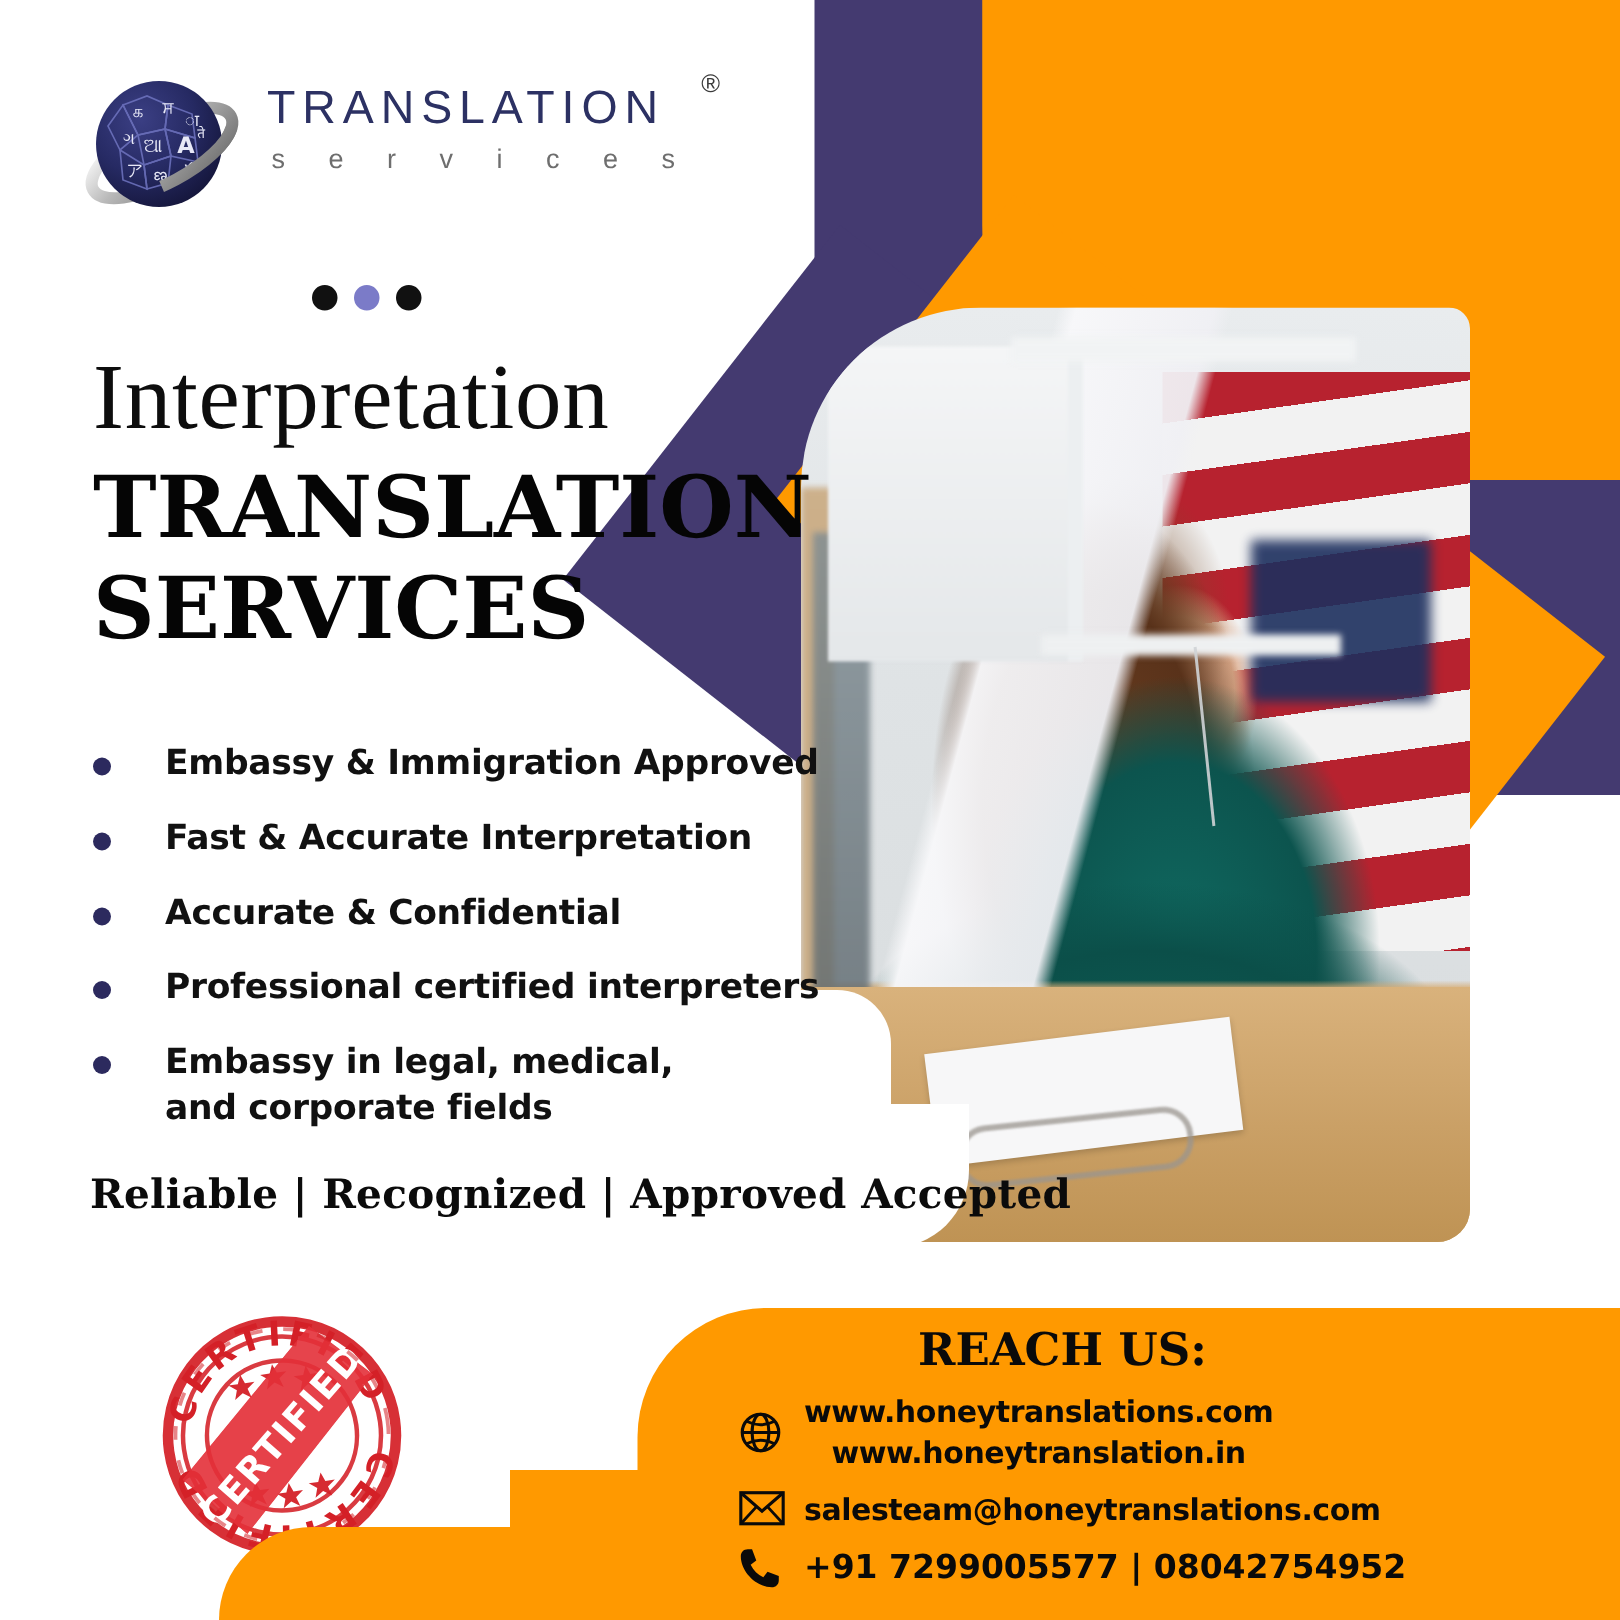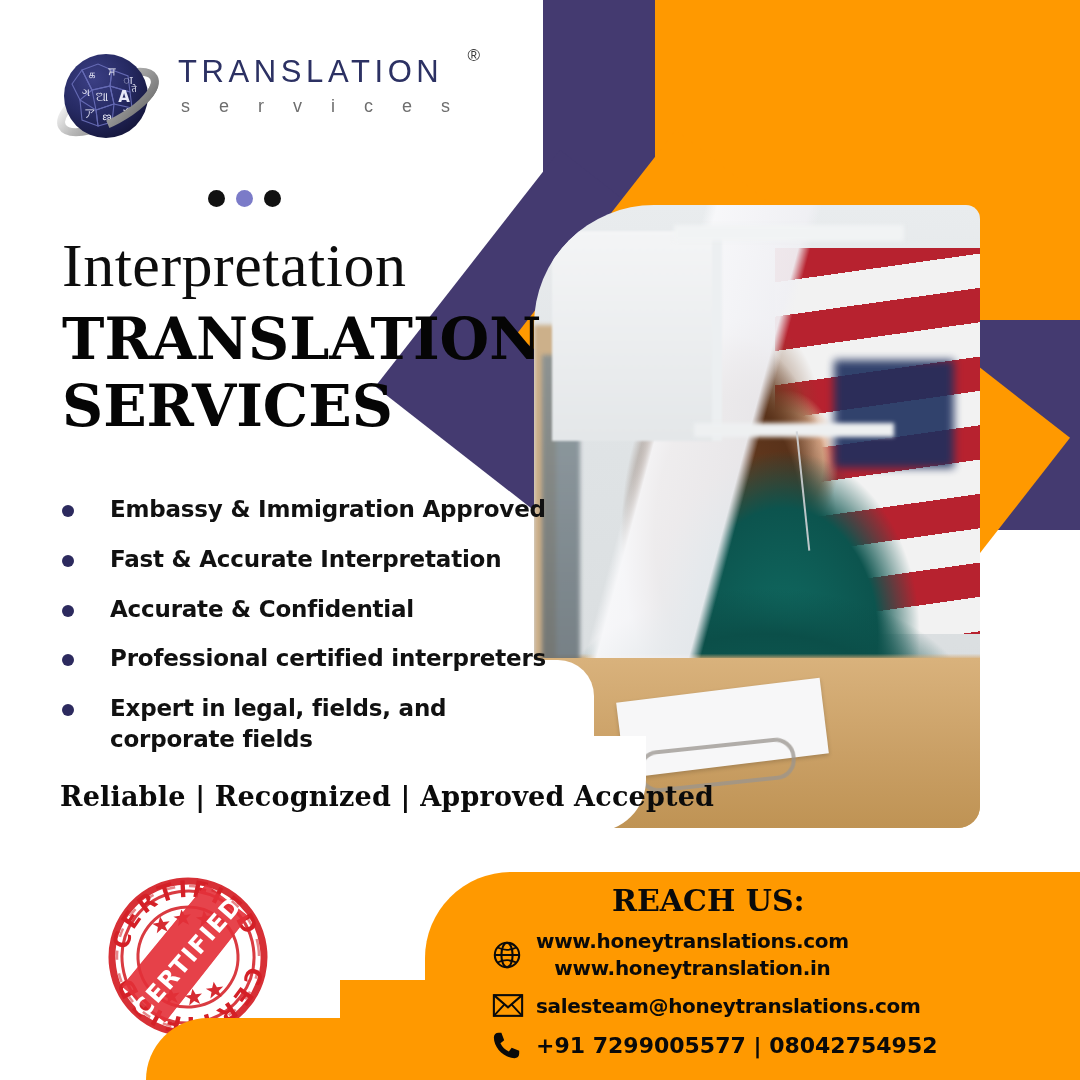--- a/index.html
+++ b/index.html
@@ -545,21 +545,21 @@
     <div class="bullet-row">
       <span class="bullet-dot"></span>
       <span class="bullet-text">Accurate &amp; Confidential</span>
     </div>
     <div class="bullet-row">
       <span class="bullet-dot"></span>
       <span class="bullet-text">Professional certified interpreters</span>
     </div>
     <div class="bullet-row">
       <span class="bullet-dot"></span>
-      <span class="bullet-text" style="max-width:350px;">Expert in legal, fields, and corporate fields</span>
+      <span class="bullet-text" style="max-width:350px;">Embassy in legal, medical, and corporate fields</span>
     </div>
   </div>
 
   <div class="tagline">Reliable  |  Recognized  |  Approved Accepted</div>
 
   <div class="stamp">
     <svg viewBox="0 0 168 168" width="168" height="168">
       <defs>
         <clipPath id="band">
           <path d="M14 104 L112 14 L150 52 L52 146 Z"></path>

